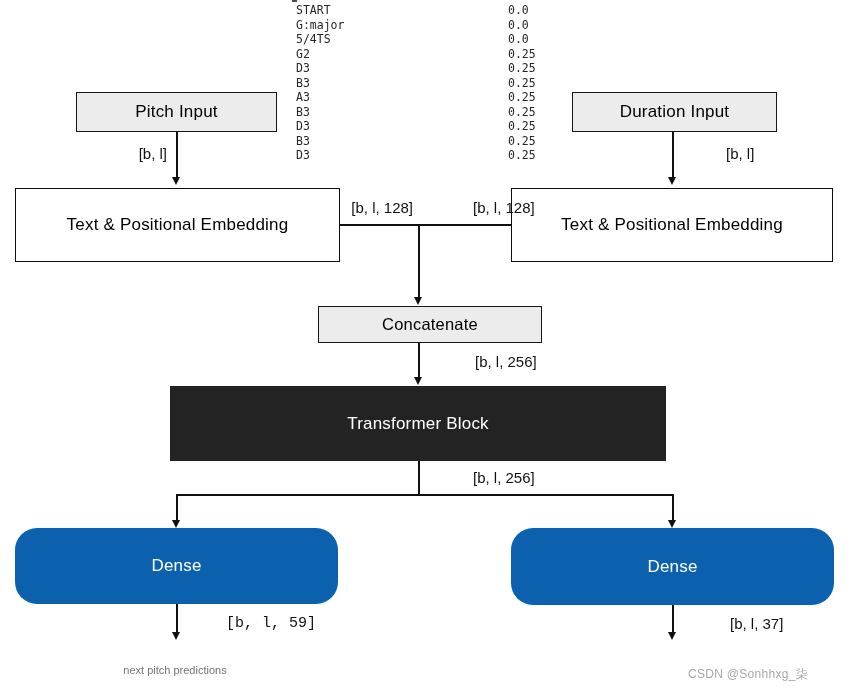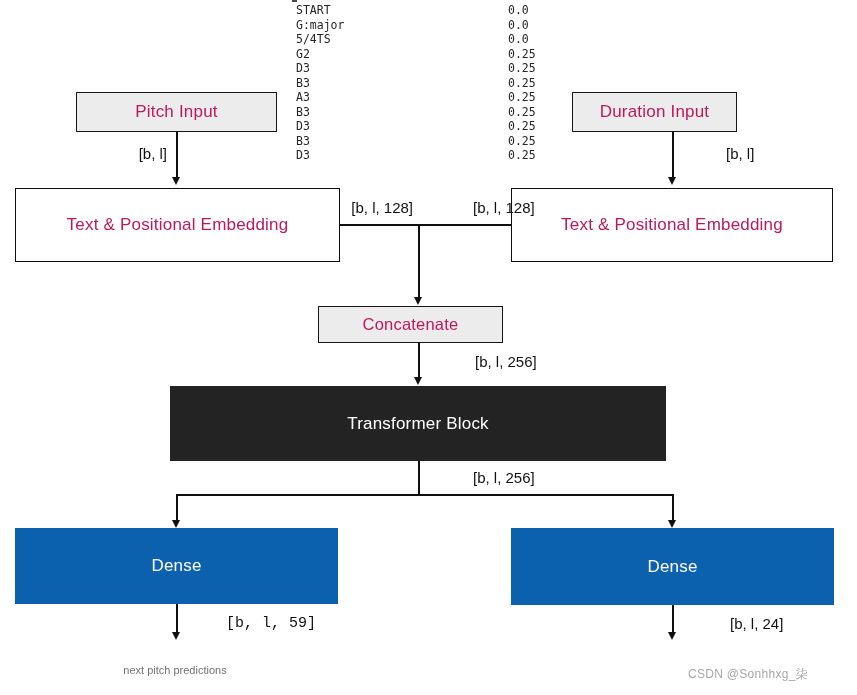--- a/index.html
+++ b/index.html
@@ -1,25 +1,25 @@
 <!DOCTYPE html>
 <html><head>
 <meta charset="utf-8">
 <style>
   * { margin:0; padding:0; box-sizing:border-box; }
   html,body { background:#fff; }
   body { font-family:"Liberation Sans", sans-serif; }
   .canvas { position:relative; width:857px; height:695px; background:#ffffff; overflow:hidden; }
 
   .box { position:absolute; display:flex; align-items:center; justify-content:center;
-         font-size:17px; color:#be185d; letter-spacing:0.2px; }
+         font-size:17px; color:#000000; letter-spacing:0.2px; }
   .box.gray  { background:#ececec; border:1.5px solid #161616; }
   .box.white { background:#ffffff; border:1.5px solid #0d0d0d; }
   .box.dark  { background:#232323; color:#ffffff; }
-  .box.blue  { background:#0b61ae; color:#ffffff; }
+  .box.blue  { background:#0b61ae; color:#ffffff;border-radius:22px; }
 
   .vline, .hline { position:absolute; background:#101010; }
   .vline { width:1.5px; }
   .hline { height:1.5px; }
   .ah { position:absolute; width:0; height:0;
         border-left:4.5px solid transparent; border-right:4.5px solid transparent;
         border-top:8px solid #101010; }
 
   .lbl { position:absolute; font-size:15px; color:#111; white-space:nowrap;padding-left:44px; }
   .caption { position:absolute; font-size:11px; color:#737373; white-space:nowrap;
@@ -56,21 +56,21 @@
 0.25
 0.25
 0.25
 0.25
 0.25
 0.25</div>
 
   <div class="box gray" style="left:76px; top:92px; width:201px; height:40px;">
     <span>Pitch Input</span>
   </div>
-  <div class="box gray" style="left:572px; top:92px; width:165px; height:40px;">
+  <div class="box gray" style="left:572px; top:92px; width:205px; height:40px;">
     <span>Duration Input</span>
   </div>
 
   <div class="vline" style="left:176px; top:132px; height:46px;"></div>
   <div class="ah" style="left:172px; top:177px;"></div>
   <div class="lbl" style="right:690px; top:145px;">[b, l]</div>
 
   <div class="vline" style="left:672px; top:132px; height:46px;"></div>
   <div class="ah" style="left:668px; top:177px;"></div>
   <div class="lbl" style="left:682px; top:145px;">[b, l]</div>
@@ -81,21 +81,21 @@
   <div class="box white" style="left:511px; top:188px; width:322px; height:74px;">
     <span>Text &amp; Positional Embedding</span>
   </div>
 
   <div class="hline" style="left:340px; top:224px; width:171px;"></div>
   <div class="vline" style="left:418px; top:224px; height:75px;"></div>
   <div class="ah" style="left:414px; top:297px;"></div>
   <div class="lbl" style="right:444px; top:199px;">[b, l, 128]</div>
   <div class="lbl" style="left:429px; top:199px;">[b, l, 128]</div>
 
-  <div class="box gray" style="left:318px; top:306px; width:185px; height:37px; font-size:16.5px;">
+  <div class="box gray" style="left:318px; top:306px; width:224px; height:37px; font-size:16.5px;">
     <span>Concatenate</span>
   </div>
 
   <div class="vline" style="left:418px; top:343px; height:36px;"></div>
   <div class="ah" style="left:414px; top:377px;"></div>
   <div class="lbl" style="left:431px; top:353px;">[b, l, 256]</div>
 
   <div class="box dark" style="left:170px; top:386px; width:496px; height:75px;">
     <span>Transformer Block</span>
   </div>
@@ -114,19 +114,19 @@
   <div class="box blue" style="left:511px; top:528px; width:323px; height:77px;">
     <span>Dense</span>
   </div>
 
   <div class="vline" style="left:176px; top:604px; height:30px;"></div>
   <div class="ah" style="left:172px; top:632px;"></div>
   <div class="lbl" style="left:182px; top:615px;font-family:Liberation Mono, monospace;">[b, l, 59]</div>
 
   <div class="vline" style="left:672px; top:605px; height:29px;"></div>
   <div class="ah" style="left:668px; top:632px;"></div>
-  <div class="lbl" style="left:686px; top:615px;">[b, l, 24]</div>
+  <div class="lbl" style="left:686px; top:615px;">[b, l, 37]</div>
 
   <div class="caption" style="left:175px; top:664px;">next pitch predictions</div>
 
   <div class="watermark" style="left:688px; top:666px;">CSDN @Sonhhxg_柒</div>
 
 </div>
 
 </body></html>

